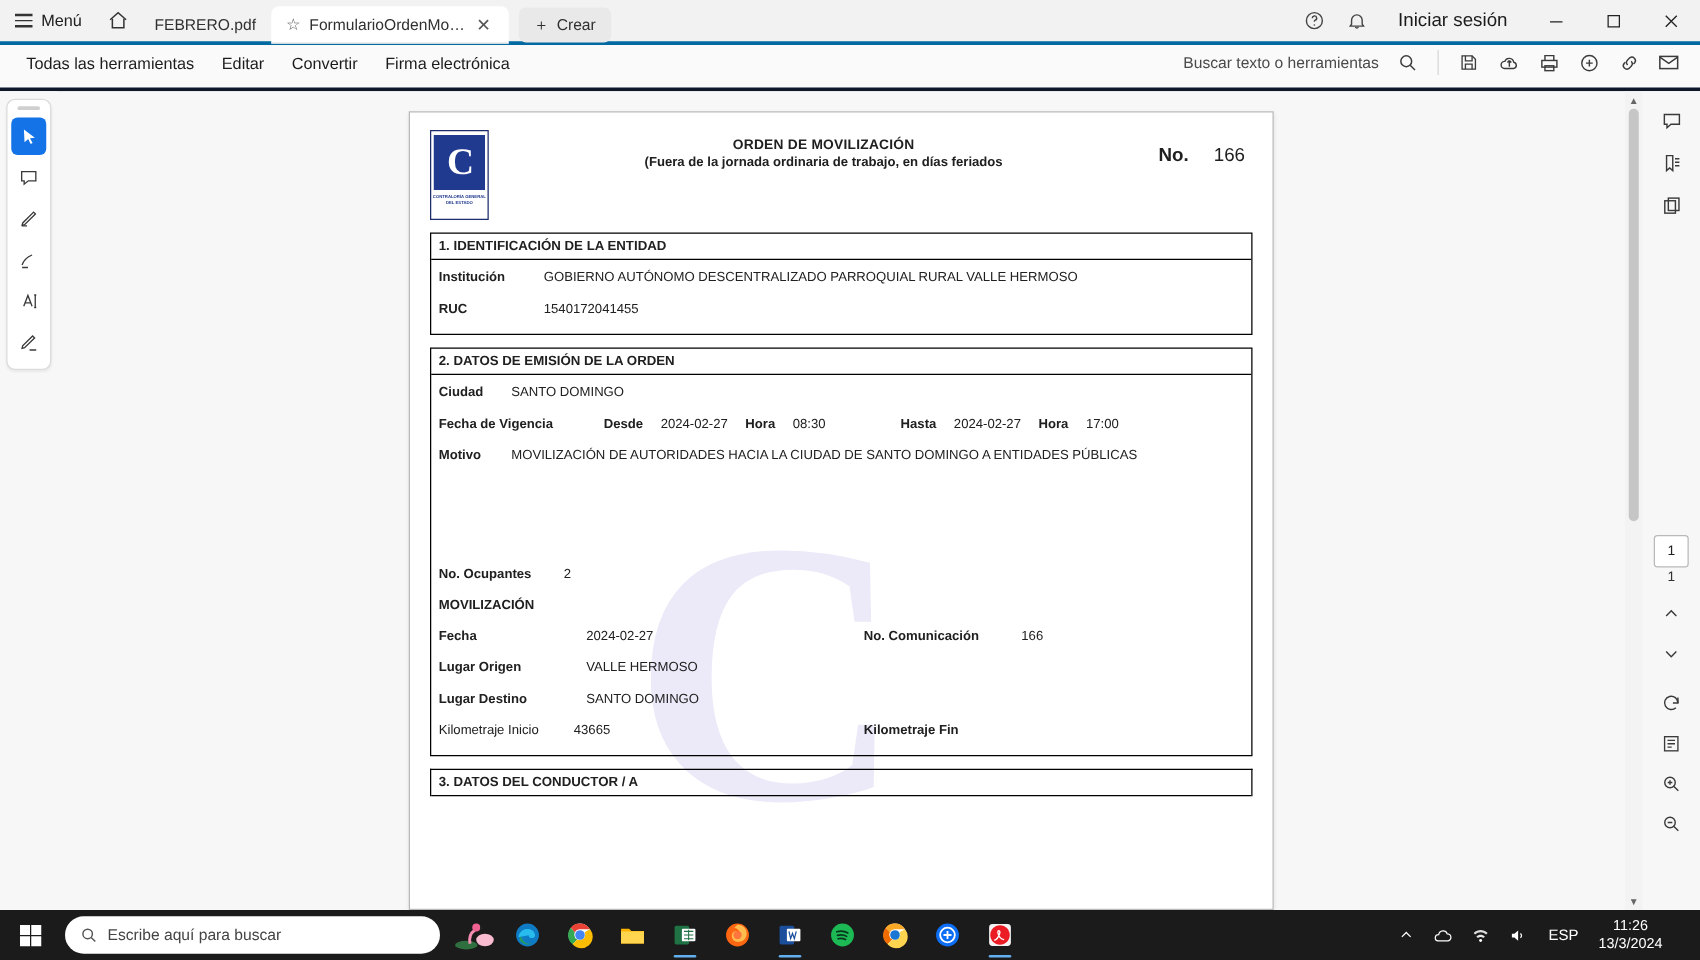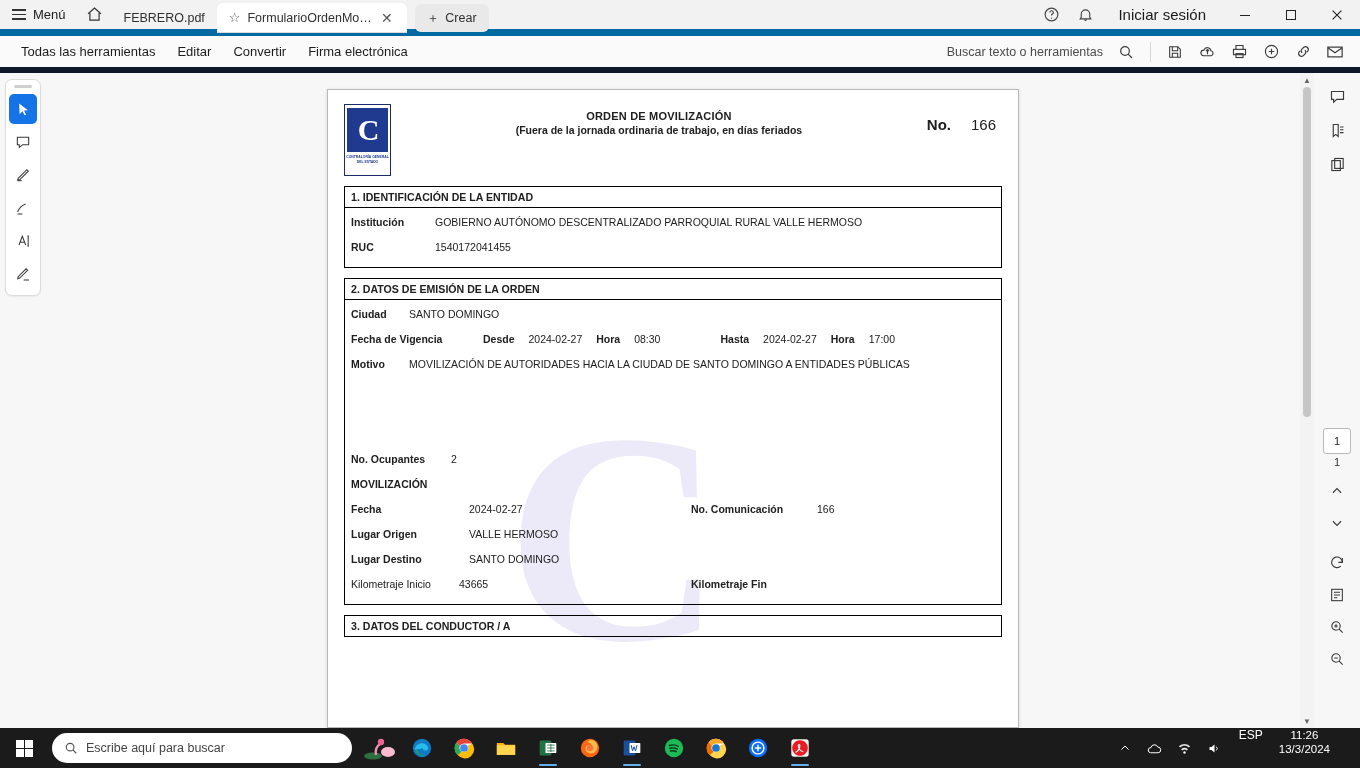--- a/index.html
+++ b/index.html
@@ -7,21 +7,21 @@
   body {
     width:1360px; height:768px; overflow:hidden;
     font-family:"Liberation Sans", sans-serif;
     background:#f2f2f2; color:#202020;
     -webkit-font-smoothing:antialiased;
   }
 
   
   .titlebar {
     height:36px; background:#f2f2f2; display:flex; align-items:center;
-    position:relative; border-bottom:7px solid #0369a1;
+    position:relative; border-bottom:3px solid #0369a1;
   }
   .menu-btn { display:flex; align-items:center; gap:7px; padding:0 12px; height:36px; font-size:13px; }
   .hamburger { display:inline-block; width:14px; height:11px; position:relative; }
   .hamburger i { position:absolute; left:0; width:14px; height:1.6px; background:#333; }
   .hamburger i:nth-child(1){top:0;} .hamburger i:nth-child(2){top:4.7px;} .hamburger i:nth-child(3){top:9.4px;}
 
   .home-btn { width:34px; height:36px; display:flex; align-items:center; justify-content:center; }
 
   .tab {
     height:30px; margin-top:6px; display:flex; align-items:center; gap:7px;
@@ -39,22 +39,22 @@
     padding:0 12px; font-size:12.5px; background:#e9e9e9; border-radius:6px; color:#303030;
   }
 
   .title-right { margin-left:auto; display:flex; align-items:center; height:36px; }
   .icon-btn { width:34px; height:36px; display:flex; align-items:center; justify-content:center; color:#444; }
   .signin { font-size:15px; padding:0 16px; color:#1a1a1a; }
   .wbtn { width:46px; height:36px; display:flex; align-items:center; justify-content:center; font-size:13px; color:#222; }
 
   
   .toolbar {
-    height:37px; background:#fafafa; border-bottom:6px solid #0f172a;
-    display:flex; align-items:center; padding:0 10px; position:relative;
+    height:37px; background:#fafafa; border-bottom:3px solid #0f172a;
+    display:flex; align-items:flex-start; padding:0 10px; position:relative;
   }
   .tool-item { font-size:13px; padding:7px 11px; border-radius:4px; color:#1c1c1c; }
   .toolbar-right { margin-left:auto; display:flex; align-items:center; gap:2px; }
   .search-label { font-size:12.5px; color:#4a4a4a; margin-right:6px; }
   .tb-ico { width:30px; height:28px; display:flex; align-items:center; justify-content:center; color:#3b3b3b; }
   .tb-sep { width:1px; height:20px; background:#d8d8d8; margin:0 7px; }
 
   
   .workspace { position:relative; height:calc(768px - 36px - 37px - 40px); display:flex; background:#f7f7f7; }
 
@@ -147,21 +147,21 @@
   .start { width:48px; height:40px; display:flex; align-items:center; justify-content:center; }
   .winlogo { width:17px; height:17px; display:grid; grid-template-columns:8px 8px; grid-template-rows:8px 8px; gap:1.5px; }
   .winlogo i { background:#fff; display:block; }
   .tsearch {
     height:30px; width:300px; background:#fff; border-radius:15px; display:flex; align-items:center;
     gap:8px; padding:0 12px; margin-left:4px; color:#444; font-size:12.5px;
   }
   .tb-apps { display:flex; align-items:center; gap:2px; margin-left:8px; }
   .app { width:40px; height:40px; display:flex; align-items:center; justify-content:center; position:relative; }
   .app .dot { position:absolute; bottom:2px; left:50%; transform:translateX(-50%); width:18px; height:2.5px; border-radius:2px; background:#62b0f0; }
-  .tray { margin-left:auto; display:flex; align-items:flex-start; gap:2px; padding-right:4px; color:#fff; }
+  .tray { margin-left:auto; display:flex; align-items:center; gap:2px; padding-right:4px; color:#fff; }
   .tray .ti { width:28px; height:40px; display:flex; align-items:center; justify-content:center; font-size:12px; }
   .tray .lang { font-size:12px; padding:0 8px; }
   .clock { font-size:11.5px; line-height:14px; text-align:center; padding:0 10px 0 6px; }
   .clock div { white-space:nowrap; }
   .notifbtn { width:14px; height:40px; }
 
   svg { display:block; }
 </style>
 </head>
 <body>

